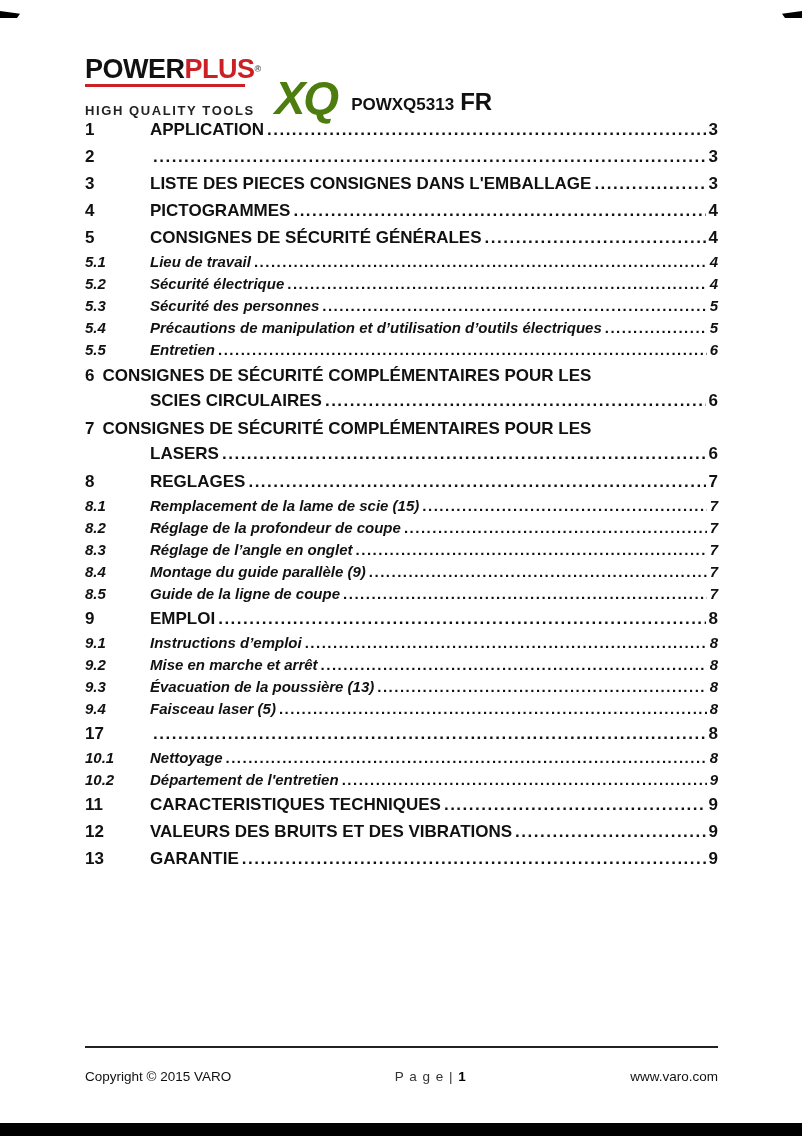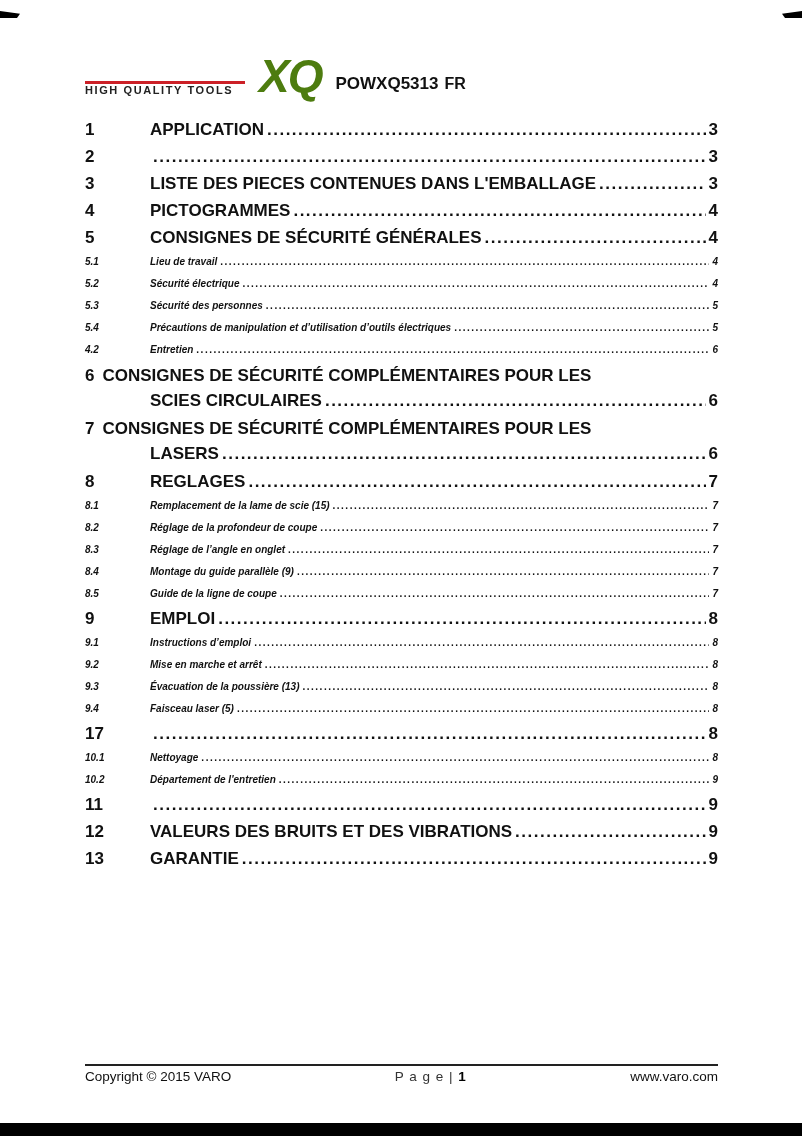--- a/index.html
+++ b/index.html
@@ -13,56 +13,59 @@
   .scanbar{position:absolute;left:0;right:0;bottom:0;height:13px;background:#000;}
 
   
   .header{position:absolute;top:56px;left:85px;right:84px;display:flex;align-items:flex-end;gap:14px;}
   .logo{display:flex;flex-direction:column;}
   .logo-text{font-weight:800;font-size:27px;line-height:27px;letter-spacing:-0.5px;}
   .logo-text .power{color:#111;}
   .logo-text .plus{color:#cc2027;}
   .logo-text .reg{font-size:9px;vertical-align:top;color:#555;font-weight:700;}
   .redline{height:3px;background:#cc2027;margin-top:1px;width:160px;}
-  .tagline{font-size:11px;font-weight:700;letter-spacing:1.6px;color:#222;margin-top:0;}
+  .tagline{font-size:13px;font-weight:700;letter-spacing:1.6px;color:#222;margin-top:16px;}
   .xq{color:#4d7c0f;font-weight:800;font-size:46px;line-height:40px;letter-spacing:-2px;font-style:italic;}
   .model{font-weight:700;font-size:17px;padding-bottom:2px;white-space:nowrap;}
-  .model .lang{font-size:16px;margin-left:6px;}
+  .model .lang{font-size:24px;margin-left:6px;}
 
   
   .toc{position:absolute;top:113px;left:85px;right:84px;}
   .toc-entry{display:flex;align-items:baseline;}
   .toc-entry.l1{font-size:17px;font-weight:700;margin:6px 0;line-height:21px;}
-  .toc-entry.l2{font-size:10px;font-weight:700;font-style:italic;margin:6px 0;line-height:16px;}
+  .toc-entry.l2{font-size:15px;font-weight:700;font-style:italic;margin:6px 0;line-height:16px;}
   .num{flex:0 0 65px;}
   .title{white-space:nowrap;}
   .leader{flex:1 1 auto;overflow:hidden;white-space:nowrap;letter-spacing:1.5px;margin:0 3px;font-style:normal;}
   .pg{flex:0 0 auto;}
   .toc-entry.wrapped{display:block;margin:7px 0;}
   .toc-entry.wrapped .line1{display:flex;align-items:baseline;}
   .toc-entry.wrapped .line1 .num{flex:0 0 auto;margin-right:8px;}
   .toc-entry.wrapped .line2{display:flex;align-items:flex-start;margin-left:65px;margin-top:4px;}
 
   
   .footer{position:absolute;left:85px;right:84px;bottom:52px;border-top:2px solid #222;
-          padding-top:3px;display:flex;justify-content:space-between;align-items:baseline;
+          padding-top:21px;display:flex;justify-content:space-between;align-items:baseline;
           font-size:13.5px;color:#111;}
   .pageinfo{letter-spacing:1px;color:#333;}
   .pageinfo b{color:#000;}
 </style>
 </head>
 <body>
 
 <div class="page">
 
   <span class="corner corner-tl"></span>
   <span class="corner corner-tr"></span>
 
   <header class="header">
     <div class="logo">
+      <div class="logo-text">
+        <span class="power">POWER</span><span class="plus">PLUS</span><span class="reg">®</span>
+      </div>
       <div class="redline"></div>
       <div class="tagline">HIGH QUALITY TOOLS</div>
     </div>
     <div class="xq">XQ</div>
     <div class="model">
       <span>POWXQ5313</span><span class="lang">FR</span>
     </div>
   </header>
 
   <main id="toc" class="toc">
@@ -72,21 +75,21 @@
     <span class="leader">....................................................................................................................................................................................................................................................................</span>
     <span class="pg">3</span>
   </div>
       <div class="toc-entry l1">
     <span class="num">2</span>
     <span class="leader">....................................................................................................................................................................................................................................................................</span>
     <span class="pg">3</span>
   </div>
       <div class="toc-entry l1">
     <span class="num">3</span>
-    <span class="title">LISTE DES PIECES CONTENUES DANS L'EMBALLAGE</span>
+    <span class="title">LISTE DES PIECES CONSIGNES DANS L'EMBALLAGE</span>
     <span class="leader">....................................................................................................................................................................................................................................................................</span>
     <span class="pg">3</span>
   </div>
       <div class="toc-entry l1">
     <span class="num">4</span>
     <span class="title">PICTOGRAMMES</span>
     <span class="leader">....................................................................................................................................................................................................................................................................</span>
     <span class="pg">4</span>
   </div>
       <div class="toc-entry l1">
@@ -113,21 +116,21 @@
     <span class="leader">....................................................................................................................................................................................................................................................................</span>
     <span class="pg">5</span>
   </div>
       <div class="toc-entry l2">
     <span class="num">5.4</span>
     <span class="title">Précautions de manipulation et d’utilisation d’outils électriques</span>
     <span class="leader">....................................................................................................................................................................................................................................................................</span>
     <span class="pg">5</span>
   </div>
       <div class="toc-entry l2">
-    <span class="num">4.2</span>
+    <span class="num">5.5</span>
     <span class="title">Entretien</span>
     <span class="leader">....................................................................................................................................................................................................................................................................</span>
     <span class="pg">6</span>
   </div>
       <div class="toc-entry wrapped l1">
     <div class="line1">
       <span class="num">6</span>
       <span class="title">CONSIGNES DE SÉCURITÉ COMPLÉMENTAIRES POUR LES</span>
     </div>
     <div class="line2">
@@ -225,20 +228,21 @@
     <span class="pg">8</span>
   </div>
       <div class="toc-entry l2">
     <span class="num">10.2</span>
     <span class="title">Département de l'entretien</span>
     <span class="leader">....................................................................................................................................................................................................................................................................</span>
     <span class="pg">9</span>
   </div>
       <div class="toc-entry l1">
     <span class="num">11</span>
+    <span class="title">CARACTERISTIQUES TECHNIQUES</span>
     <span class="leader">....................................................................................................................................................................................................................................................................</span>
     <span class="pg">9</span>
   </div>
       <div class="toc-entry l1">
     <span class="num">12</span>
     <span class="title">VALEURS DES BRUITS ET DES VIBRATIONS</span>
     <span class="leader">....................................................................................................................................................................................................................................................................</span>
     <span class="pg">9</span>
   </div>
       <div class="toc-entry l1">

